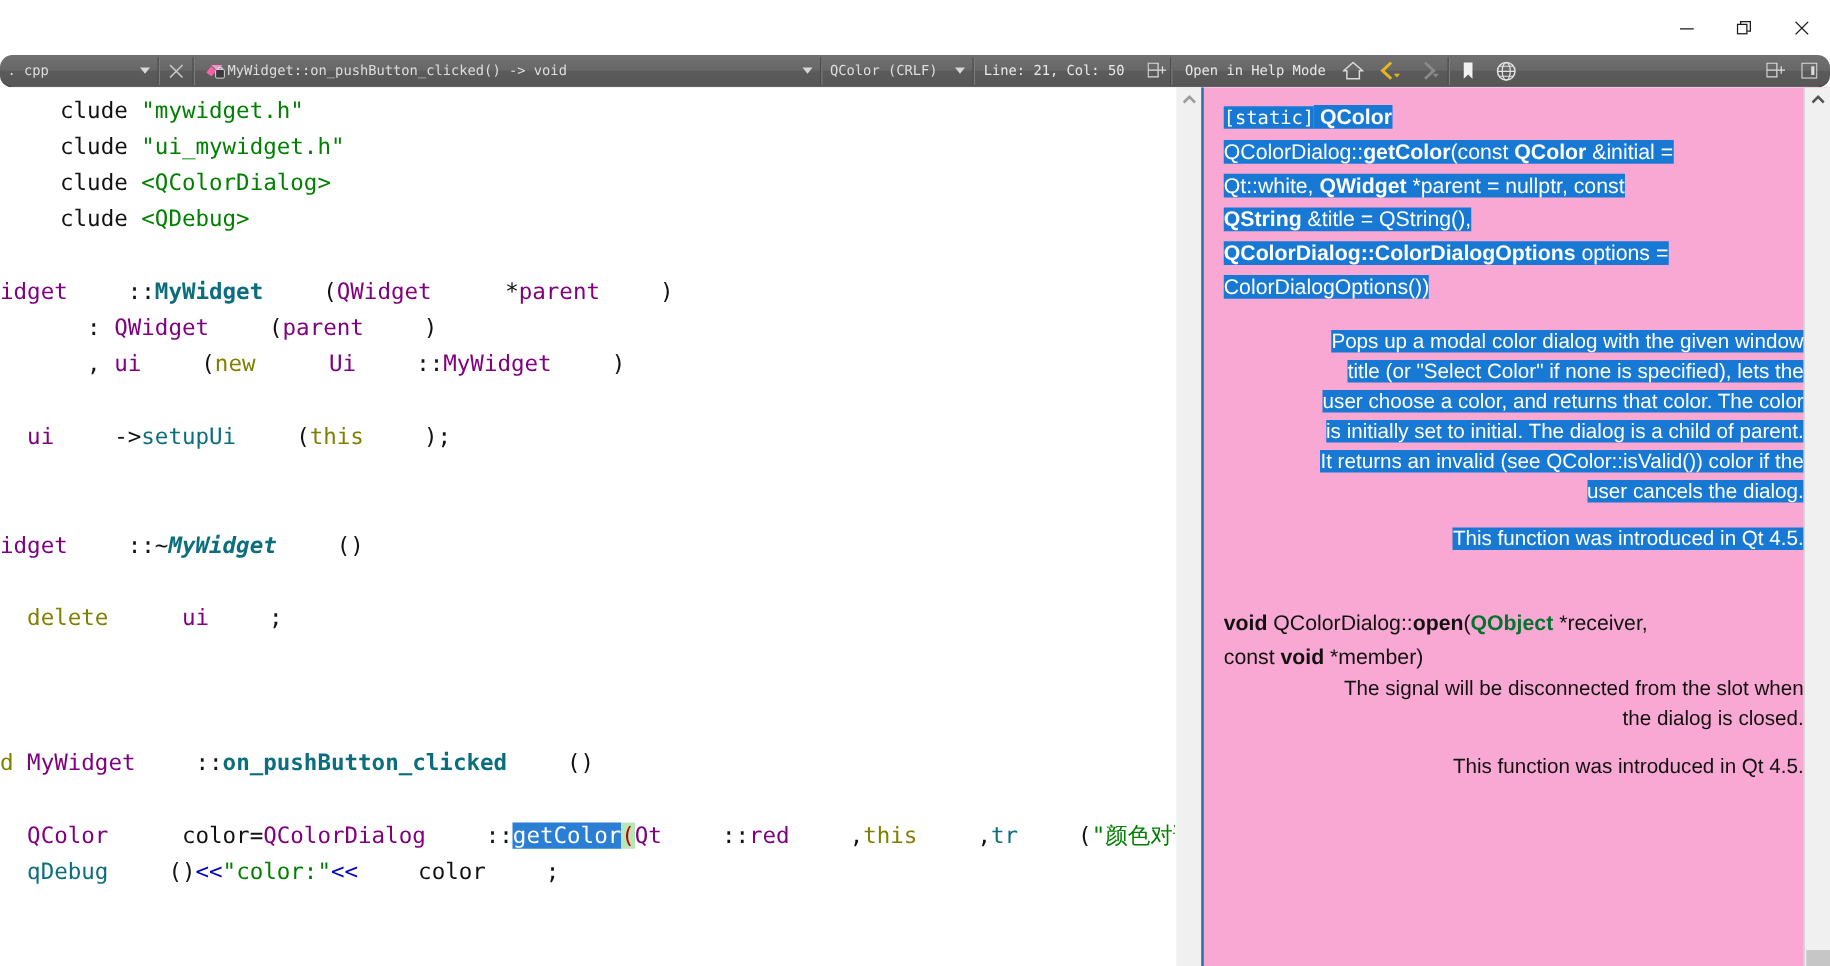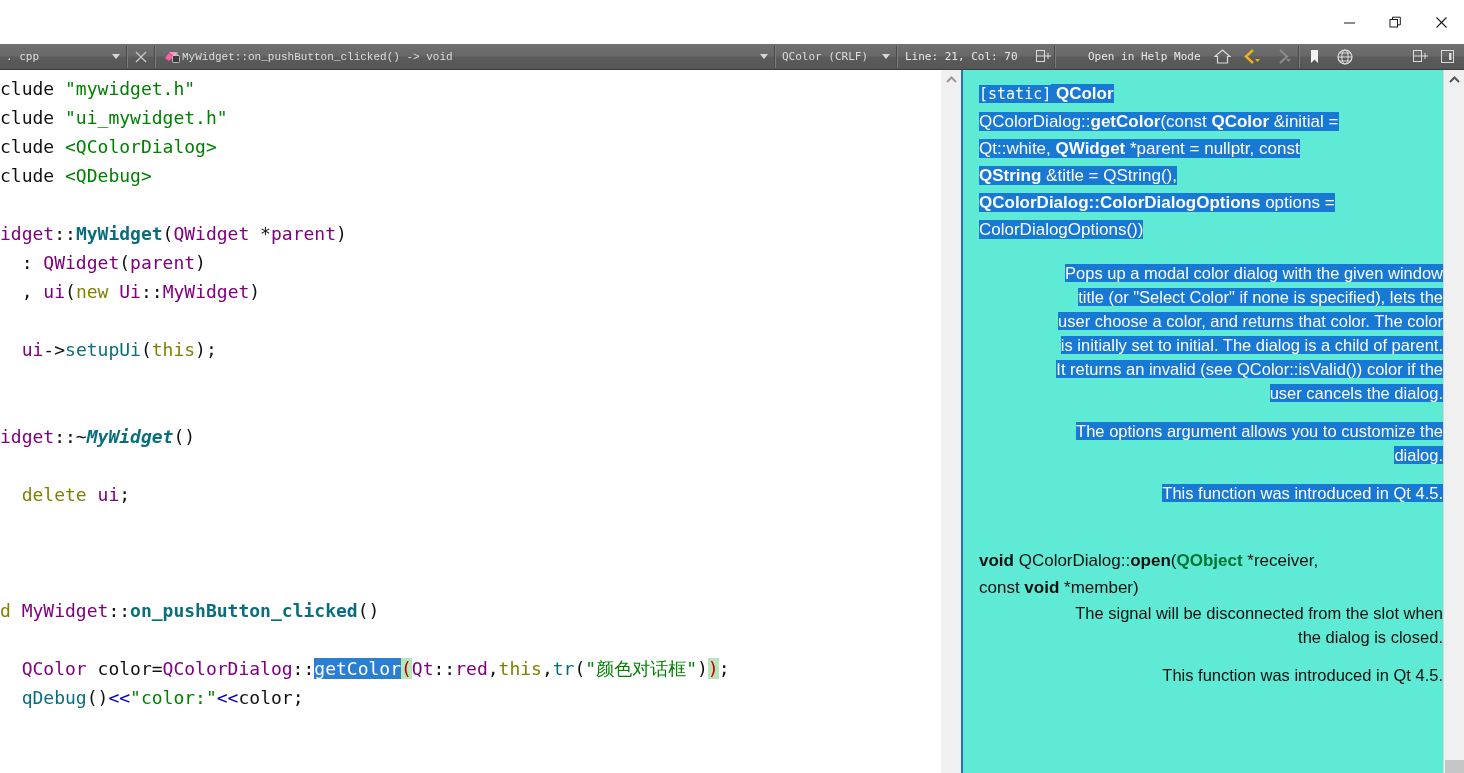--- a/index.html
+++ b/index.html
@@ -24,20 +24,21 @@
   .winbtn svg{display:block;}
 
   
   .toolbar{
     position:absolute;left:0;top:44px;width:1464px;height:26px;
     background:linear-gradient(to bottom,#707070 0%,#686868 48%,#5b5b5b 52%,#565656 100%);
     border-bottom:1px solid #3b3b3b;
     display:flex;align-items:center;
     font-family:"DejaVu Sans Mono",monospace;font-size:11px;color:#e6e6e6;
     box-sizing:border-box;
+    border-radius:10px;
   }
   .tb-sep{width:1px;height:22px;background:#4a4a4a;border-right:1px solid #7c7c7c;flex:0 0 auto;}
   .tb-combo{
     height:26px;display:flex;align-items:center;box-sizing:border-box;
     padding:0 4px 0 6px;color:#dedede;white-space:nowrap;overflow:hidden;
   }
   .tb-combo .lbl{overflow:hidden;text-overflow:clip;white-space:nowrap;}
   .caret{
     width:0;height:0;margin-left:auto;margin-right:2px;
     border-left:4px solid transparent;border-right:4px solid transparent;
@@ -58,40 +59,40 @@
     font-size:18px;line-height:29px;white-space:pre;
     padding-top:4px;
   }
   .code .ln{height:29px;}
   .k-green{color:#008000;}
   .k-purple{color:#800080;}
   .k-teal{color:#0a6e7d;}
   .k-teal-b{color:#0a6e7d;font-weight:bold;}
   .k-teal-bi{color:#0a6e7d;font-weight:bold;font-style:italic;}
   .k-olive{color:#808000;text-align:right;}
-  .k-dark{color:#111111;}
+  .k-dark{color:#111111;padding-left:48px;}
   .k-red{color:#c00000;}
   .k-blue{color:#0000c0;}
   .sel{background:#2a7fd4;color:#ffffff;}
   .paren{background:#b9e6b9;}
 
   
   .ed-scroll{
     position:absolute;left:940px;top:70px;width:21px;height:703px;
     background:#f0f0f0;border-left:1px solid #ffffff;box-sizing:border-box;
   }
   .ed-scroll .arrow-up{
     position:absolute;left:0;top:2px;width:21px;height:16px;
     display:flex;align-items:center;justify-content:center;
   }
 
   
   .docs{
     position:absolute;left:961px;top:70px;width:503px;height:703px;
-    background:#5eead4;border-left:2px solid #2f6fb0;box-sizing:border-box;
+    background:#f9a8d4;border-left:2px solid #2f6fb0;box-sizing:border-box;
     overflow:hidden;
   }
   .docs-inner{
     position:absolute;left:0;top:0;width:480px;height:703px;
     padding:10px 0 0 16px;box-sizing:border-box;
     font-family:"Liberation Sans",sans-serif;font-size:16.5px;line-height:24px;color:#111111;
   }
   .docs p{margin:0 0 14px 0;}
   .docs .sigblock{margin:0 0 18px 0;line-height:27px;font-size:17px;}
   .hl{background:#1779d4;color:#ffffff;}
@@ -148,55 +149,55 @@
     <div class="tb-sep"></div>
 
     <div class="tb-x">
       <svg width="12" height="12" viewBox="0 0 12 12">
         <line x1="1" y1="1" x2="11" y2="11" stroke="#c9c9c9" stroke-width="1.3"></line>
         <line x1="11" y1="1" x2="1" y2="11" stroke="#c9c9c9" stroke-width="1.3"></line>
       </svg>
     </div>
     <div class="tb-sep"></div>
 
-    <div class="tb-combo" style="width:618px;font-family:Liberation Mono, monospace;">
+    <div class="tb-combo" style="width:500px;">
       <span class="tb-icon" style="width:20px;">
         <svg width="17" height="15" viewBox="0 0 17 15">
           <path d="M1 9 L5 4 L9 8 L5 12 Z" fill="#ff5fa8"></path>
           <path d="M5 3 L10 8 L14 3 Z" fill="#ff8ec4"></path>
           <rect x="8.5" y="6.5" width="7" height="7" rx="1" fill="#3a3a3a" stroke="#d8d8d8" stroke-width="0.8"></rect>
           <path d="M10.3 6.6 a1.8 1.8 0 0 1 3.6 0" fill="none" stroke="#d8d8d8" stroke-width="1"></path>
         </svg>
       </span>
       <span class="lbl">MyWidget::on_pushButton_clicked() -&gt; void</span>
       <span class="caret"></span>
     </div>
     <div class="tb-sep"></div>
 
     <div class="tb-combo" style="width:120px;">
       <span class="lbl">QColor (CRLF)</span>
       <span class="caret"></span>
     </div>
     <div class="tb-sep"></div>
 
     <div class="tb-item" style="width:120px;">
-      <span>Line: 21, Col: 70</span>
+      <span>Line: 21, Col: 50</span>
     </div>
 
     <div class="tb-icon" style="width:22px;">
       <svg width="15" height="13" viewBox="0 0 15 13">
         <rect x="0.5" y="0.5" width="8" height="11" fill="none" stroke="#dcdcdc" stroke-width="1"></rect>
         <line x1="0.5" y1="6" x2="8.5" y2="6" stroke="#dcdcdc" stroke-width="1"></line>
         <line x1="12" y1="3" x2="12" y2="9" stroke="#dcdcdc" stroke-width="1"></line>
         <line x1="9" y1="6" x2="15" y2="6" stroke="#dcdcdc" stroke-width="1"></line>
       </svg>
     </div>
     <div class="tb-sep"></div>
 
-    <div class="tb-item" style="padding-left:32px;">
+    <div class="tb-item" style="padding-left:10px;">
       <span>Open in Help Mode</span>
     </div>
 
     <div class="tb-icon" style="width:30px;">
       <svg width="17" height="15" viewBox="0 0 17 15">
         <path d="M8.5 1 L16 7.5 L13.5 7.5 L13.5 14 L3.5 14 L3.5 7.5 L1 7.5 Z" fill="none" stroke="#d9d9d9" stroke-width="1.2"></path>
       </svg>
     </div>
     <div class="tb-icon" style="width:30px;">
       <svg width="18" height="15" viewBox="0 0 18 15">
@@ -262,23 +263,20 @@
 
       <div class="sigblock">
         <span class="hl mono">[static]</span><span class="hl">&nbsp;</span><span class="hl b">QColor</span><br>
         <span class="hl">QColorDialog::<span class="b">getColor</span>(const <span class="b">QColor</span> <span class="i">&amp;initial</span> =<br>Qt::white, <span class="b">QWidget</span> *<span class="i">parent</span> = nullptr, const<br><span class="b">QString</span> <span class="i">&amp;title</span> = QString(),<br><span class="b">QColorDialog::ColorDialogOptions</span> <span class="i">options</span> =<br>ColorDialogOptions())</span>
       </div>
 
       <p class="indent">
         <span class="hl">Pops up a modal color dialog with the given window<br><span class="i">title</span> (or "Select Color" if none is specified), lets the<br>user choose a color, and returns that color. The color<br>is initially set to <span class="i">initial</span>. The dialog is a child of <span class="i">parent</span>.<br>It returns an invalid (see QColor::isValid()) color if the<br>user cancels the dialog.</span>
       </p>
 
-      <p class="indent">
-        <span class="hl">The <span class="i">options</span> argument allows you to customize the<br>dialog.</span>
-      </p>
 
       <p class="indent" style="margin-bottom:42px;">
         <span class="hl">This function was introduced in Qt 4.5.</span>
       </p>
 
       <div class="sigblock" style="margin-bottom:0;">
         <span class="b">void</span> QColorDialog::<span class="b">open</span>(<span class="b lnk">QObject</span> *<span class="i">receiver</span>,<br>const <span class="b">void</span> *<span class="i">member</span>)
       </div>
 
 

